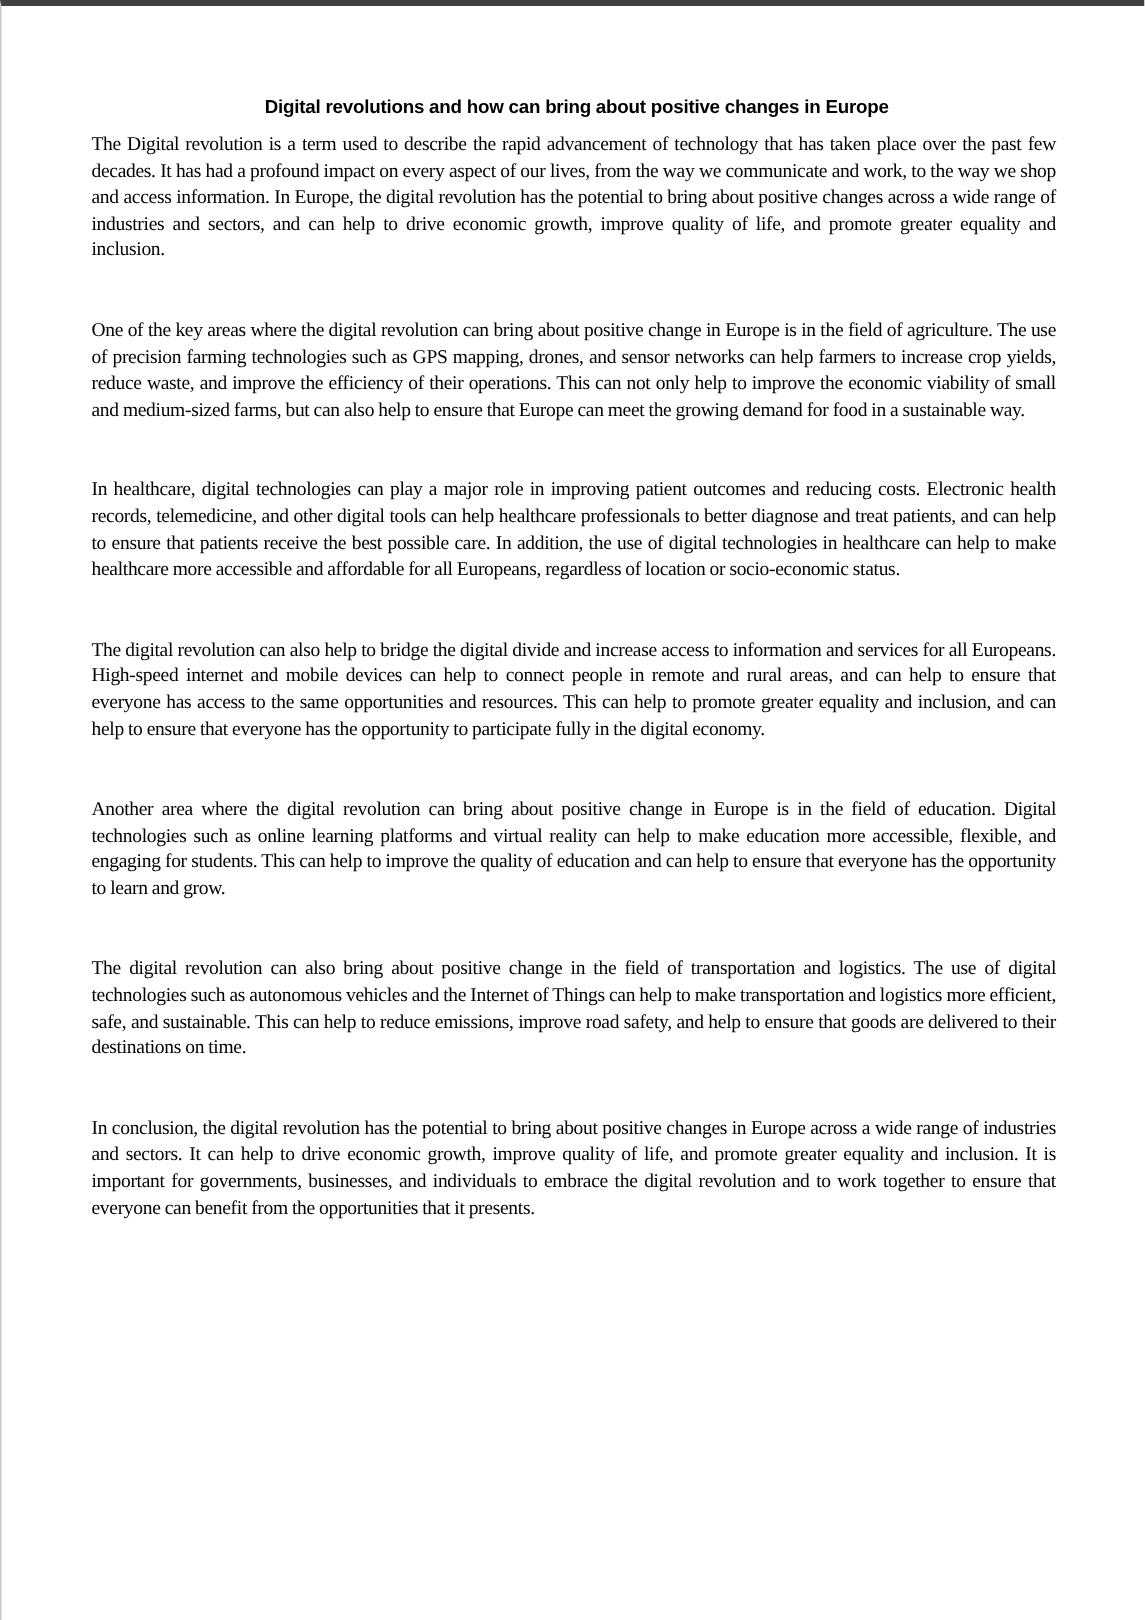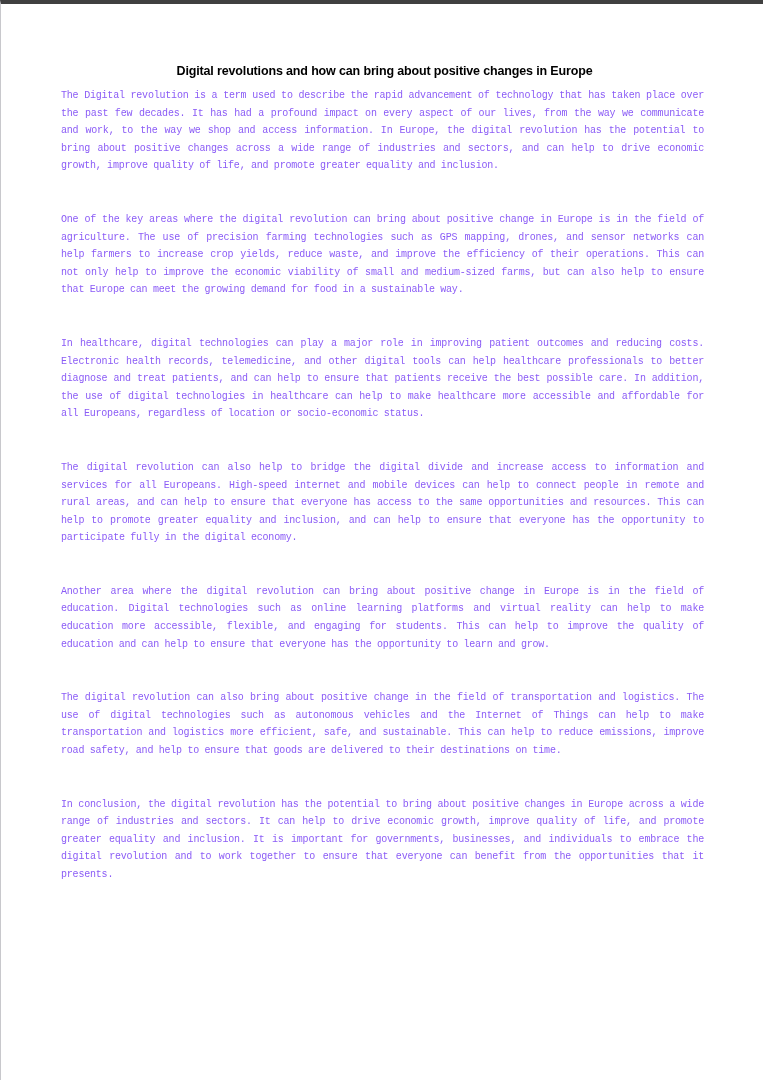--- a/index.html
+++ b/index.html
@@ -37,24 +37,24 @@
       margin: 0;
       letter-spacing: -0.15px;
     }
     .doc-body {
       position: absolute;
       left: 60px;
       top: 83px;
       width: 643px;
     }
     .doc-body p {
-      font-family: Liberation Mono, monospace;
-      font-size: 10px;
+      font-family: Liberation Serif, serif;
+      font-size: 13px;
       line-height: 17.6px;
-      color: #8b5cf6;
+      color: #000000;
       margin: 0 0 36px 0;
       text-align: justify;
       text-align-last: left;
       letter-spacing: -0.2px;
       word-spacing: -0.3px;
     }
   </style>
 </head>
 <body>
 

